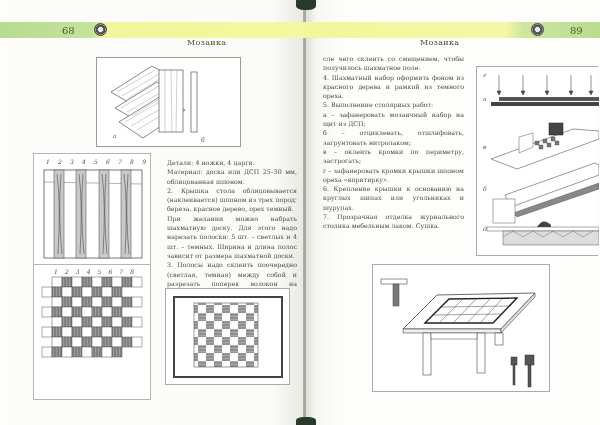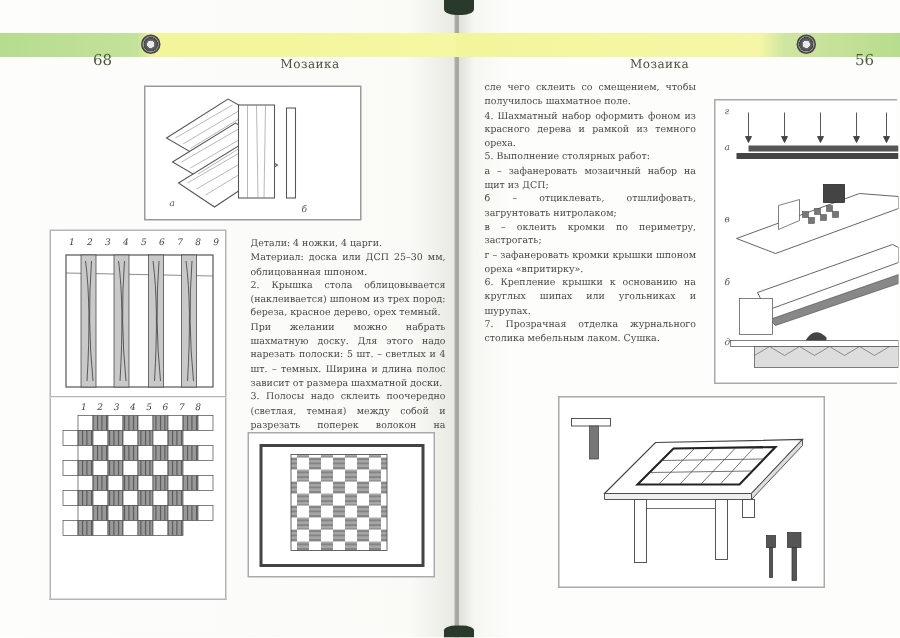--- a/index.html
+++ b/index.html
@@ -8,21 +8,21 @@
   .page { position:absolute; top:0; height:425px; background:#fbfbf9; }
   .page-left { left:0; width:304px; background:linear-gradient(90deg,#fdfdfb 0%,#fafaf7 90%,#e9e9e3 100%); }
   .page-right { left:304px; width:296px; background:linear-gradient(90deg,#dcdcd4 0%,#f6f6f2 4%,#fdfdfb 12%,#fdfdfb 100%); }
   .spine-top { position:absolute; left:296px; top:0; width:20px; height:10px; background:#2a3a2a; border-radius:0 0 40% 40%; }
   .spine-bot { position:absolute; left:296px; bottom:0; width:20px; height:8px; background:#2a3a2a; border-radius:40% 40% 0 0; }
   .gutter { position:absolute; left:303px; top:0; width:3px; height:425px; background:#7c7c74; opacity:.55; }
 
   .band { position:absolute; top:22px; height:16px; }
   .band-left { left:0; width:304px; background:linear-gradient(90deg,#b6dc8f 0%,#c4e29a 30%,#f2f59a 34%,#f6f7a2 100%); }
   .band-right { left:304px; width:296px; background:linear-gradient(90deg,#f3f59c 0%,#f6f7a6 68%,#cfe6a0 74%,#b8dc8e 100%); }
-  .pnum { position:absolute; top:13px; font-size:10px; color:#4d5a3a; }
+  .pnum { position:absolute; top:3px; font-size:10px; color:#4d5a3a; }
   .ptitle { position:absolute; top:16px; font-size:8px; color:#4d4d3a; letter-spacing:.3px; }
   .emblem { position:absolute; top:1px; width:13px; height:13px; border-radius:50%;
             background:radial-gradient(circle,#eaeaea 30%,#6d6d6d 32%,#444 60%,#9a9a9a 62%,#555 100%);
             border:1px solid #444; }
 
   .text-block { position:absolute; font-size:6.3px; line-height:9.3px; color:#4a4a4a; text-align:justify; }
   .text-block p { margin:0; }
 
   .fig { position:absolute; border:1px solid #9a9a9a; background:#fff; }
   .caption { position:absolute; font-size:6px; color:#555; font-style:italic; }
@@ -37,21 +37,21 @@
 <div class="spine-bot"></div>
 
 <div class="band band-left">
   <span class="pnum" style="left:62px;">68</span>
   <span class="emblem" style="left:94px;"></span>
   <span class="ptitle" style="left:187px;">Мозаика</span>
 </div>
 <div class="band band-right">
   <span class="ptitle" style="left:116px;">Мозаика</span>
   <span class="emblem" style="left:227px;"></span>
-  <span class="pnum" style="left:266px;">56</span>
+  <span class="pnum" style="left:266px;">89</span>
 </div>
 
 <div class="fig" style="left:96px;top:57px;width:145px;height:90px;">
   <svg width="145" height="90" viewBox="0 0 145 90">
     <g stroke="#555" fill="#fff" stroke-width="0.7">
       <polygon points="14,34 55,8 80,22 38,48"></polygon>
       <polygon points="18,50 60,24 84,38 42,64"></polygon>
       <polygon points="22,64 64,38 88,52 46,80"></polygon>
     </g>
     <g stroke="#888" stroke-width="0.4" fill="none">

